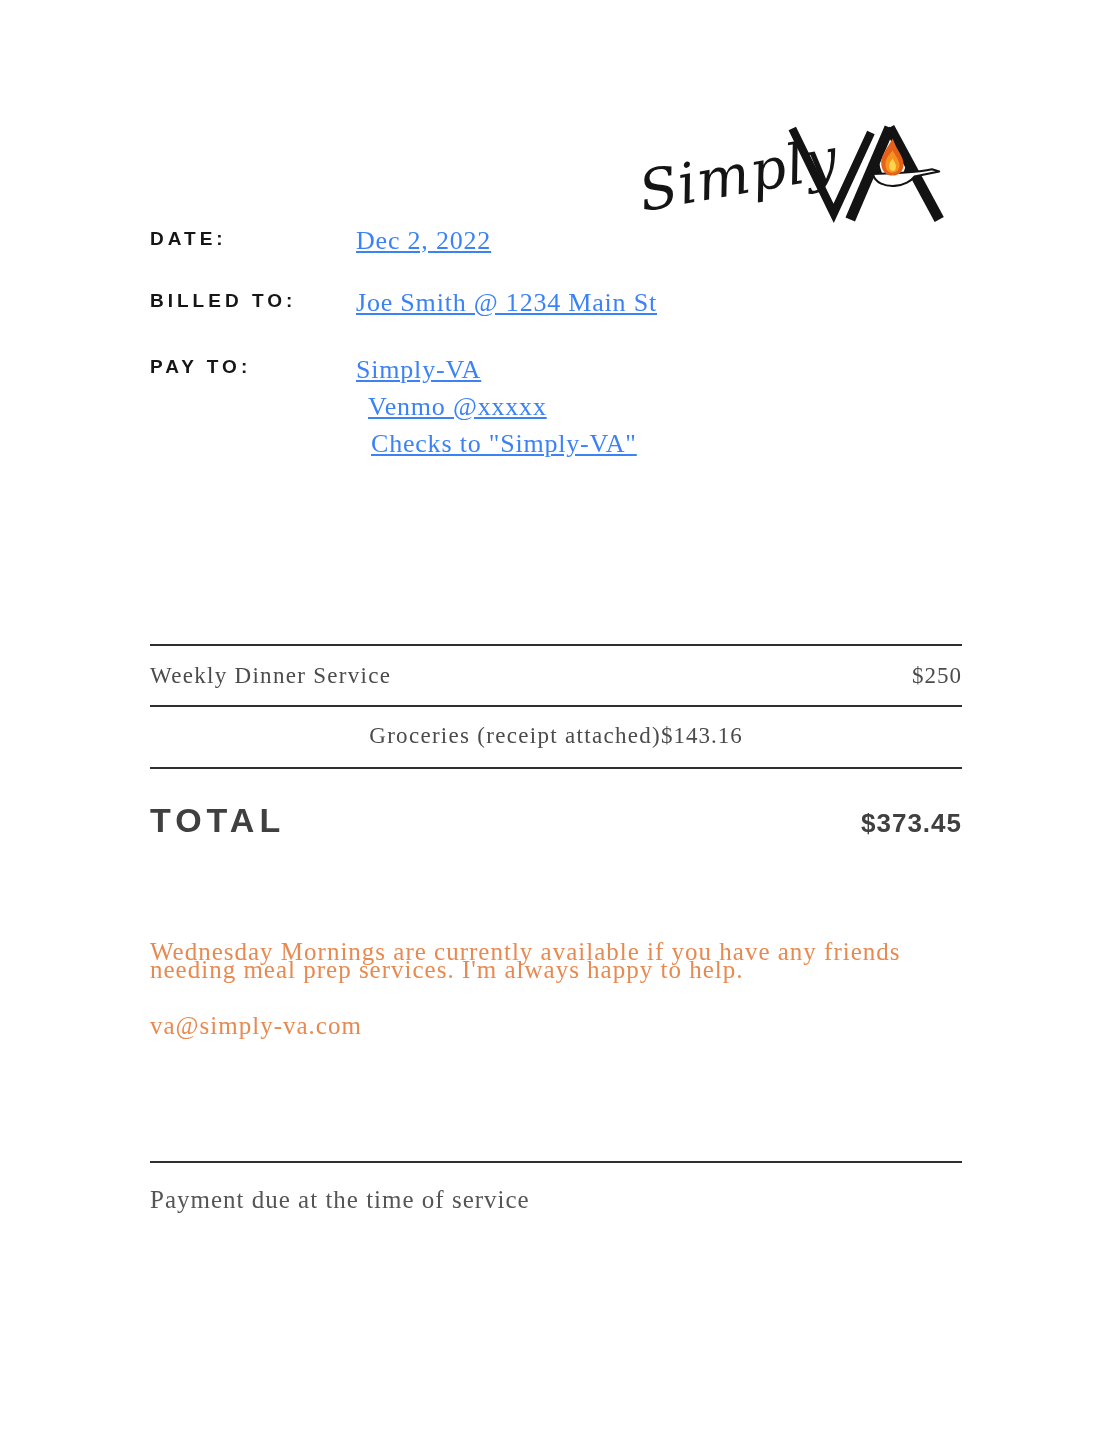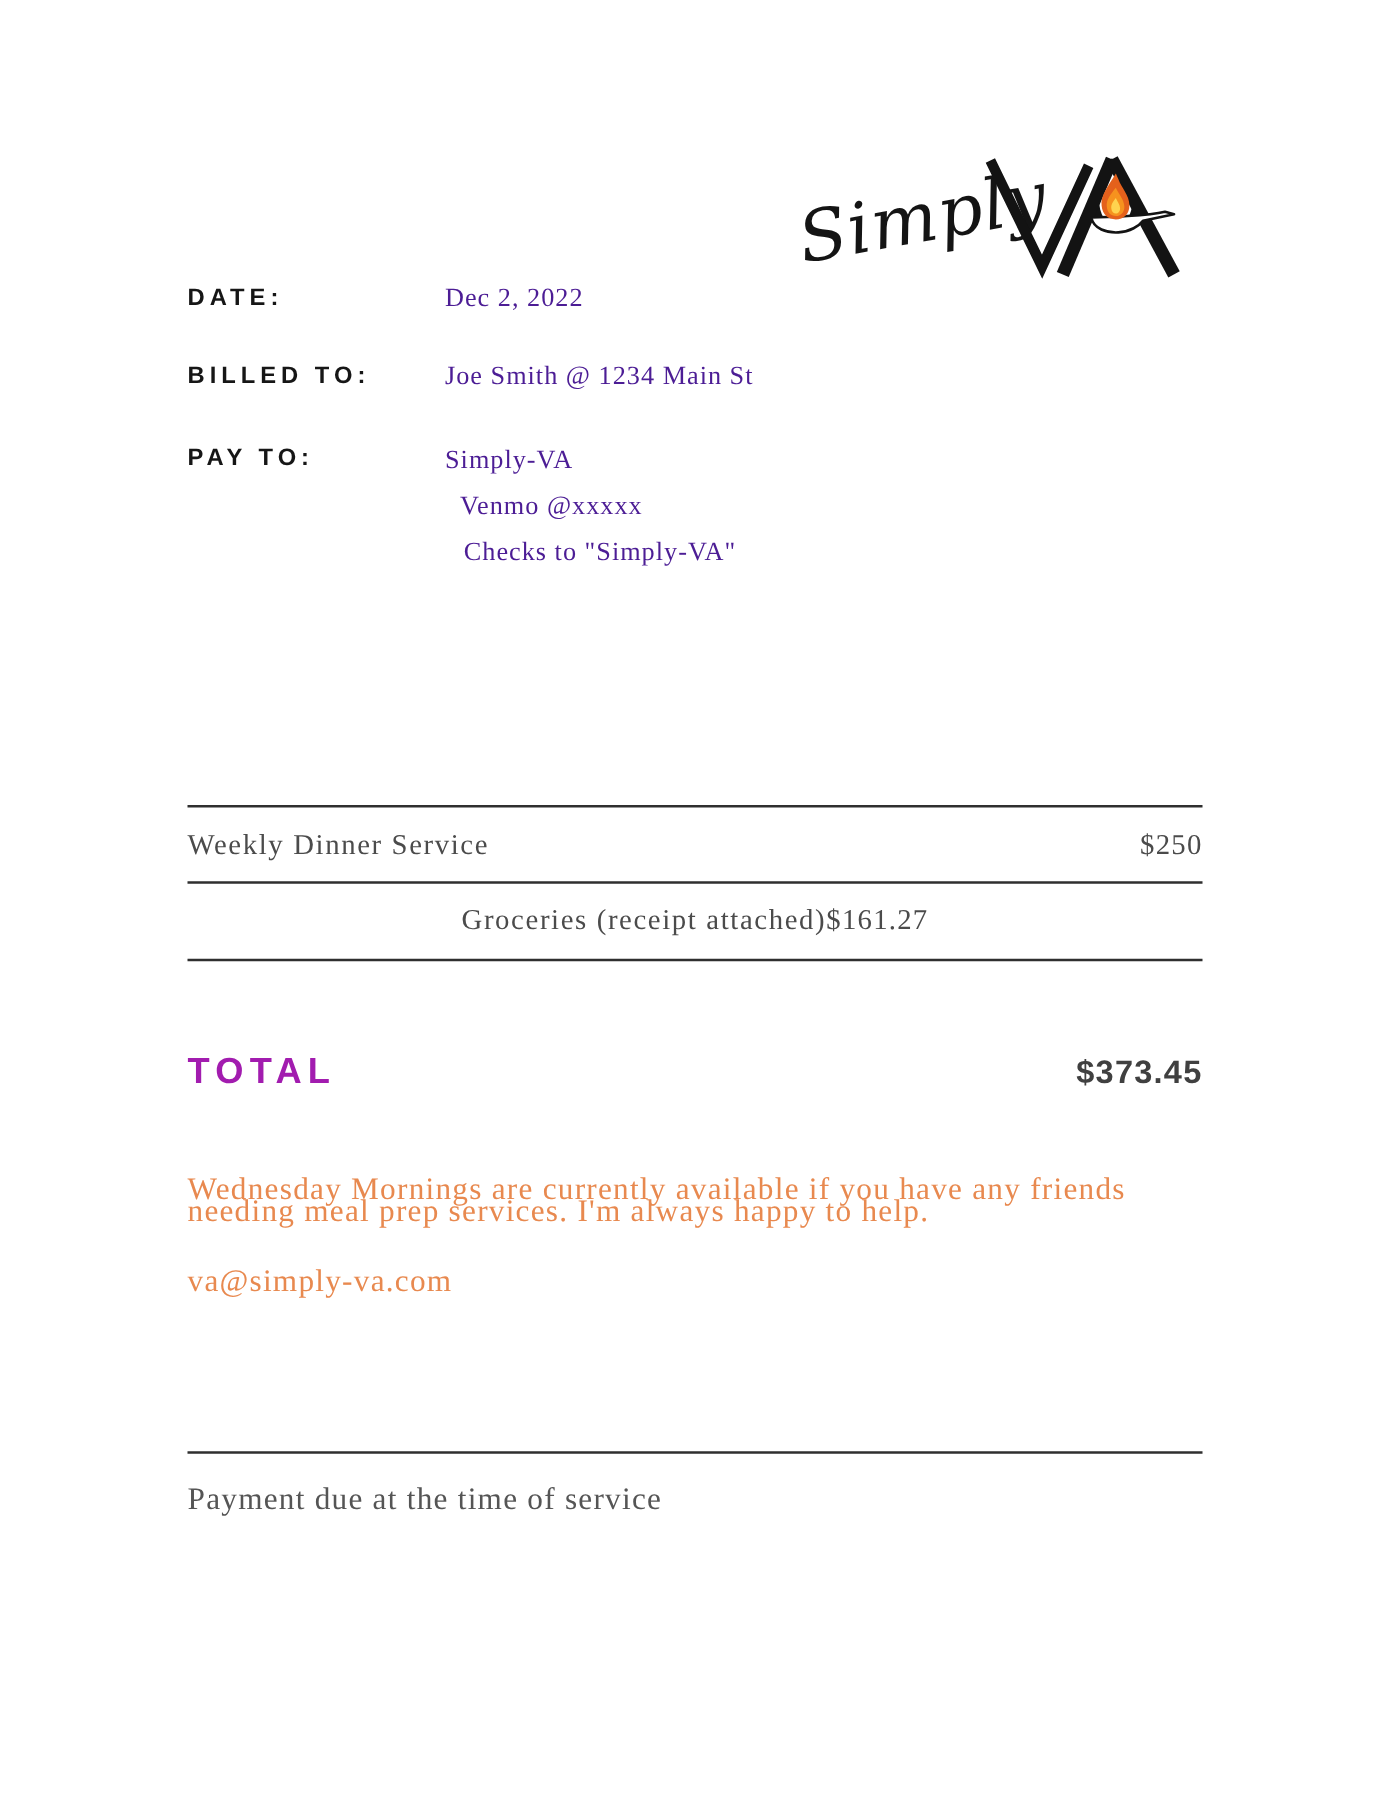--- a/index.html
+++ b/index.html
@@ -32,43 +32,44 @@
   .label {
     position: absolute; left: 150px;
     font-family: "Liberation Sans", sans-serif;
     font-weight: 700;
     font-size: 19px;
     letter-spacing: 4px;
     color: #161616;
   }
   .serif-val {
     position: absolute;
-    font-size: 21px;
-    color: #4c1d95;
+    font-size: 26px;
+    color: #3b82f6;
     letter-spacing: 0.8px;
+    text-decoration: underline;
   }
 
   
   .trow {
     position: absolute; left: 150px; width: 812px;
     display: flex; justify-content: space-between; align-items: baseline;
   }
   .thead-text {
     font-family: "Liberation Sans", sans-serif;
     font-weight: 700; font-size: 22px; letter-spacing: 3px; color: #1a1a1a;
   }
   .cell-desc { font-size: 23px; color: #4b4b4b; letter-spacing: 1.3px; }
   .cell-amt  { font-size: 23px; color: #4b4b4b; letter-spacing: 1px; }
   .rule {
     position: absolute; left: 150px; width: 812px; height: 0;
     border-top: 2px solid #2f2f2f;
   }
   .total-label {
     font-family: "Liberation Sans", sans-serif;
-    font-weight: 700; font-size: 29px; letter-spacing: 5px; color: #a21caf; margin-top: 40px;
+    font-weight: 700; font-size: 34px; letter-spacing: 5px; color: #404040;
   }
   .total-amt {
     font-family: "Liberation Sans", sans-serif;
     font-weight: 700; font-size: 26px; letter-spacing: 1px; color: #404040;
   }
 
   
   .note-line {
     position: absolute; left: 150px;
     font-size: 25px; letter-spacing: 1px;
@@ -127,21 +128,21 @@
   <div class="rule" style="top:644px;"></div>
 
   <div class="trow" style="top:663px;">
     <span class="cell-desc">Weekly Dinner Service</span>
     <span class="cell-amt">$250</span>
   </div>
   <div class="rule" style="top:705px;"></div>
 
   <div class="trow" style="top:723px;justify-content:center;">
     <span class="cell-desc">Groceries (receipt attached)</span>
-    <span class="cell-amt">$161.27</span>
+    <span class="cell-amt">$143.16</span>
   </div>
   <div class="rule" style="top:767px;"></div>
 
   <div class="trow" style="top:801px;">
     <span class="total-label">TOTAL</span>
     <span class="total-amt">$373.45</span>
   </div>
 
   <div class="note-line" style="top:926px;margin-top:12px;">Wednesday Mornings are currently available if you have any friends</div>
   <div class="note-line" style="top:956px;">needing meal prep services. I'm always happy to help.</div>

